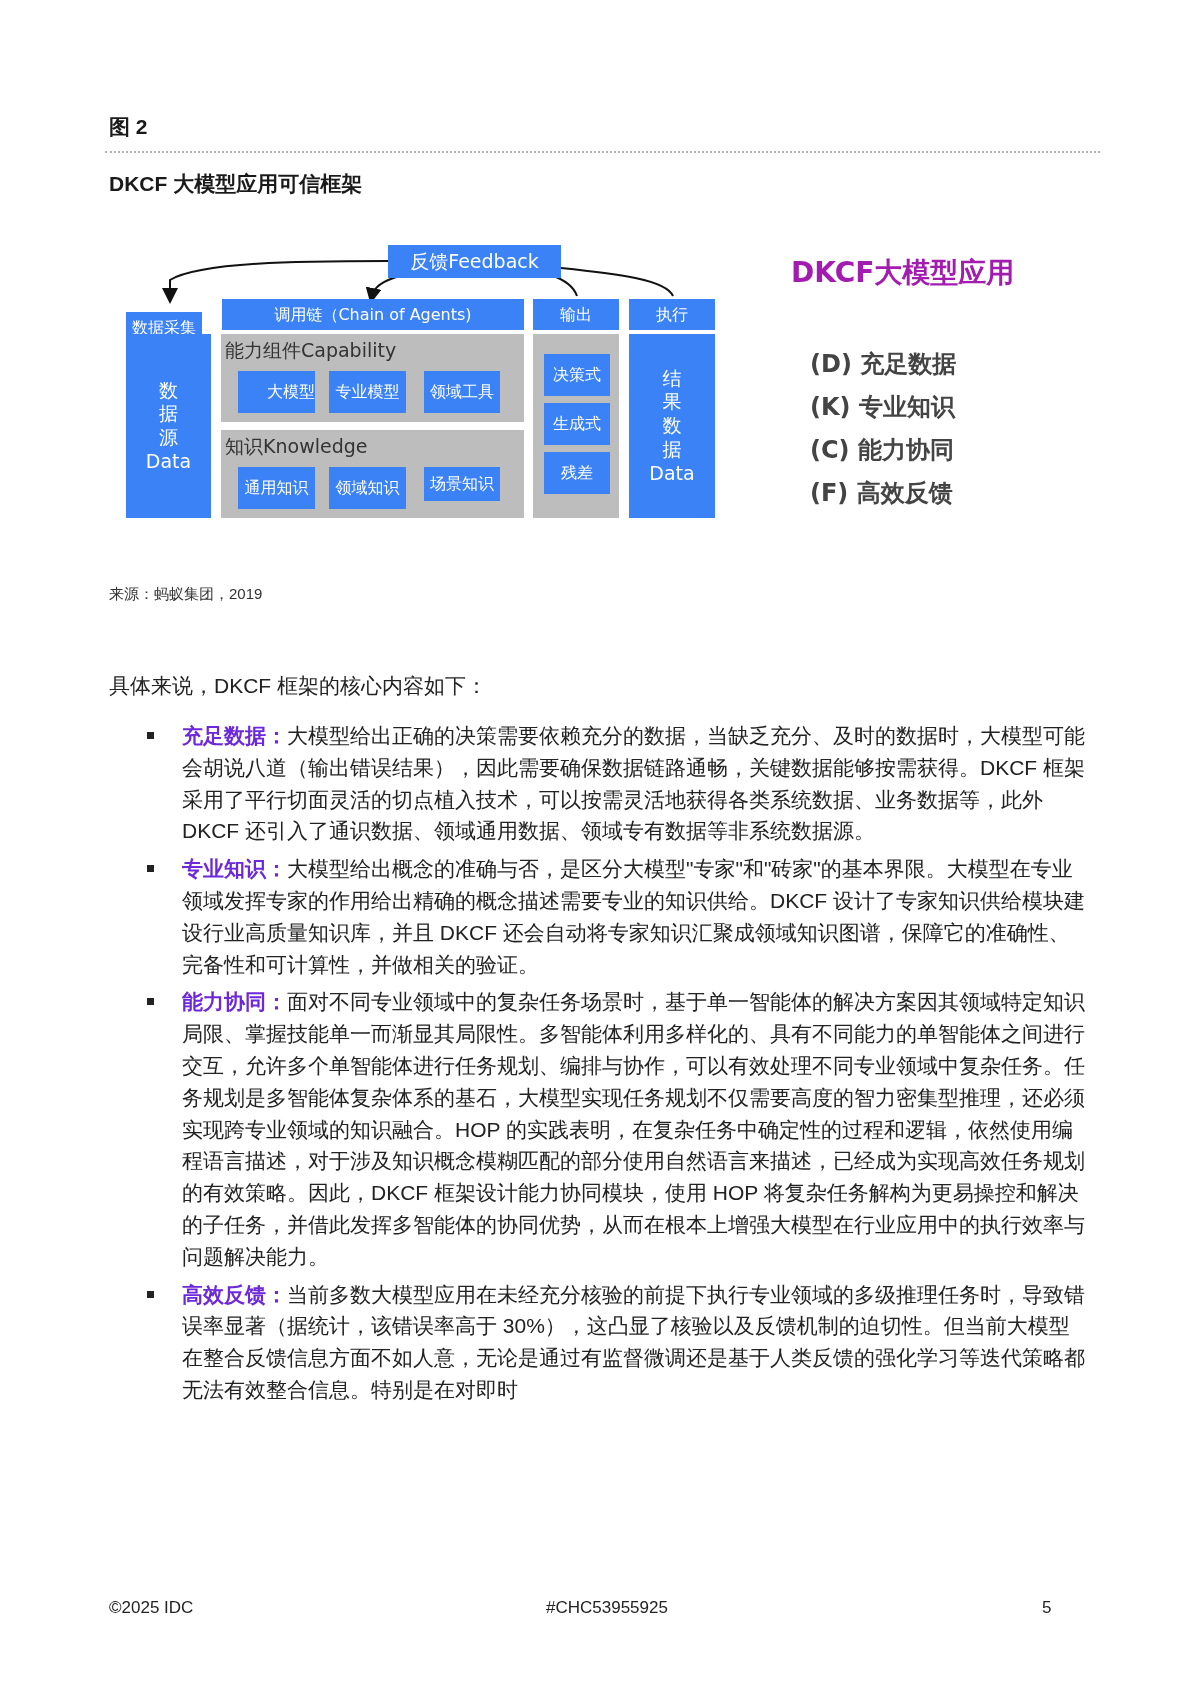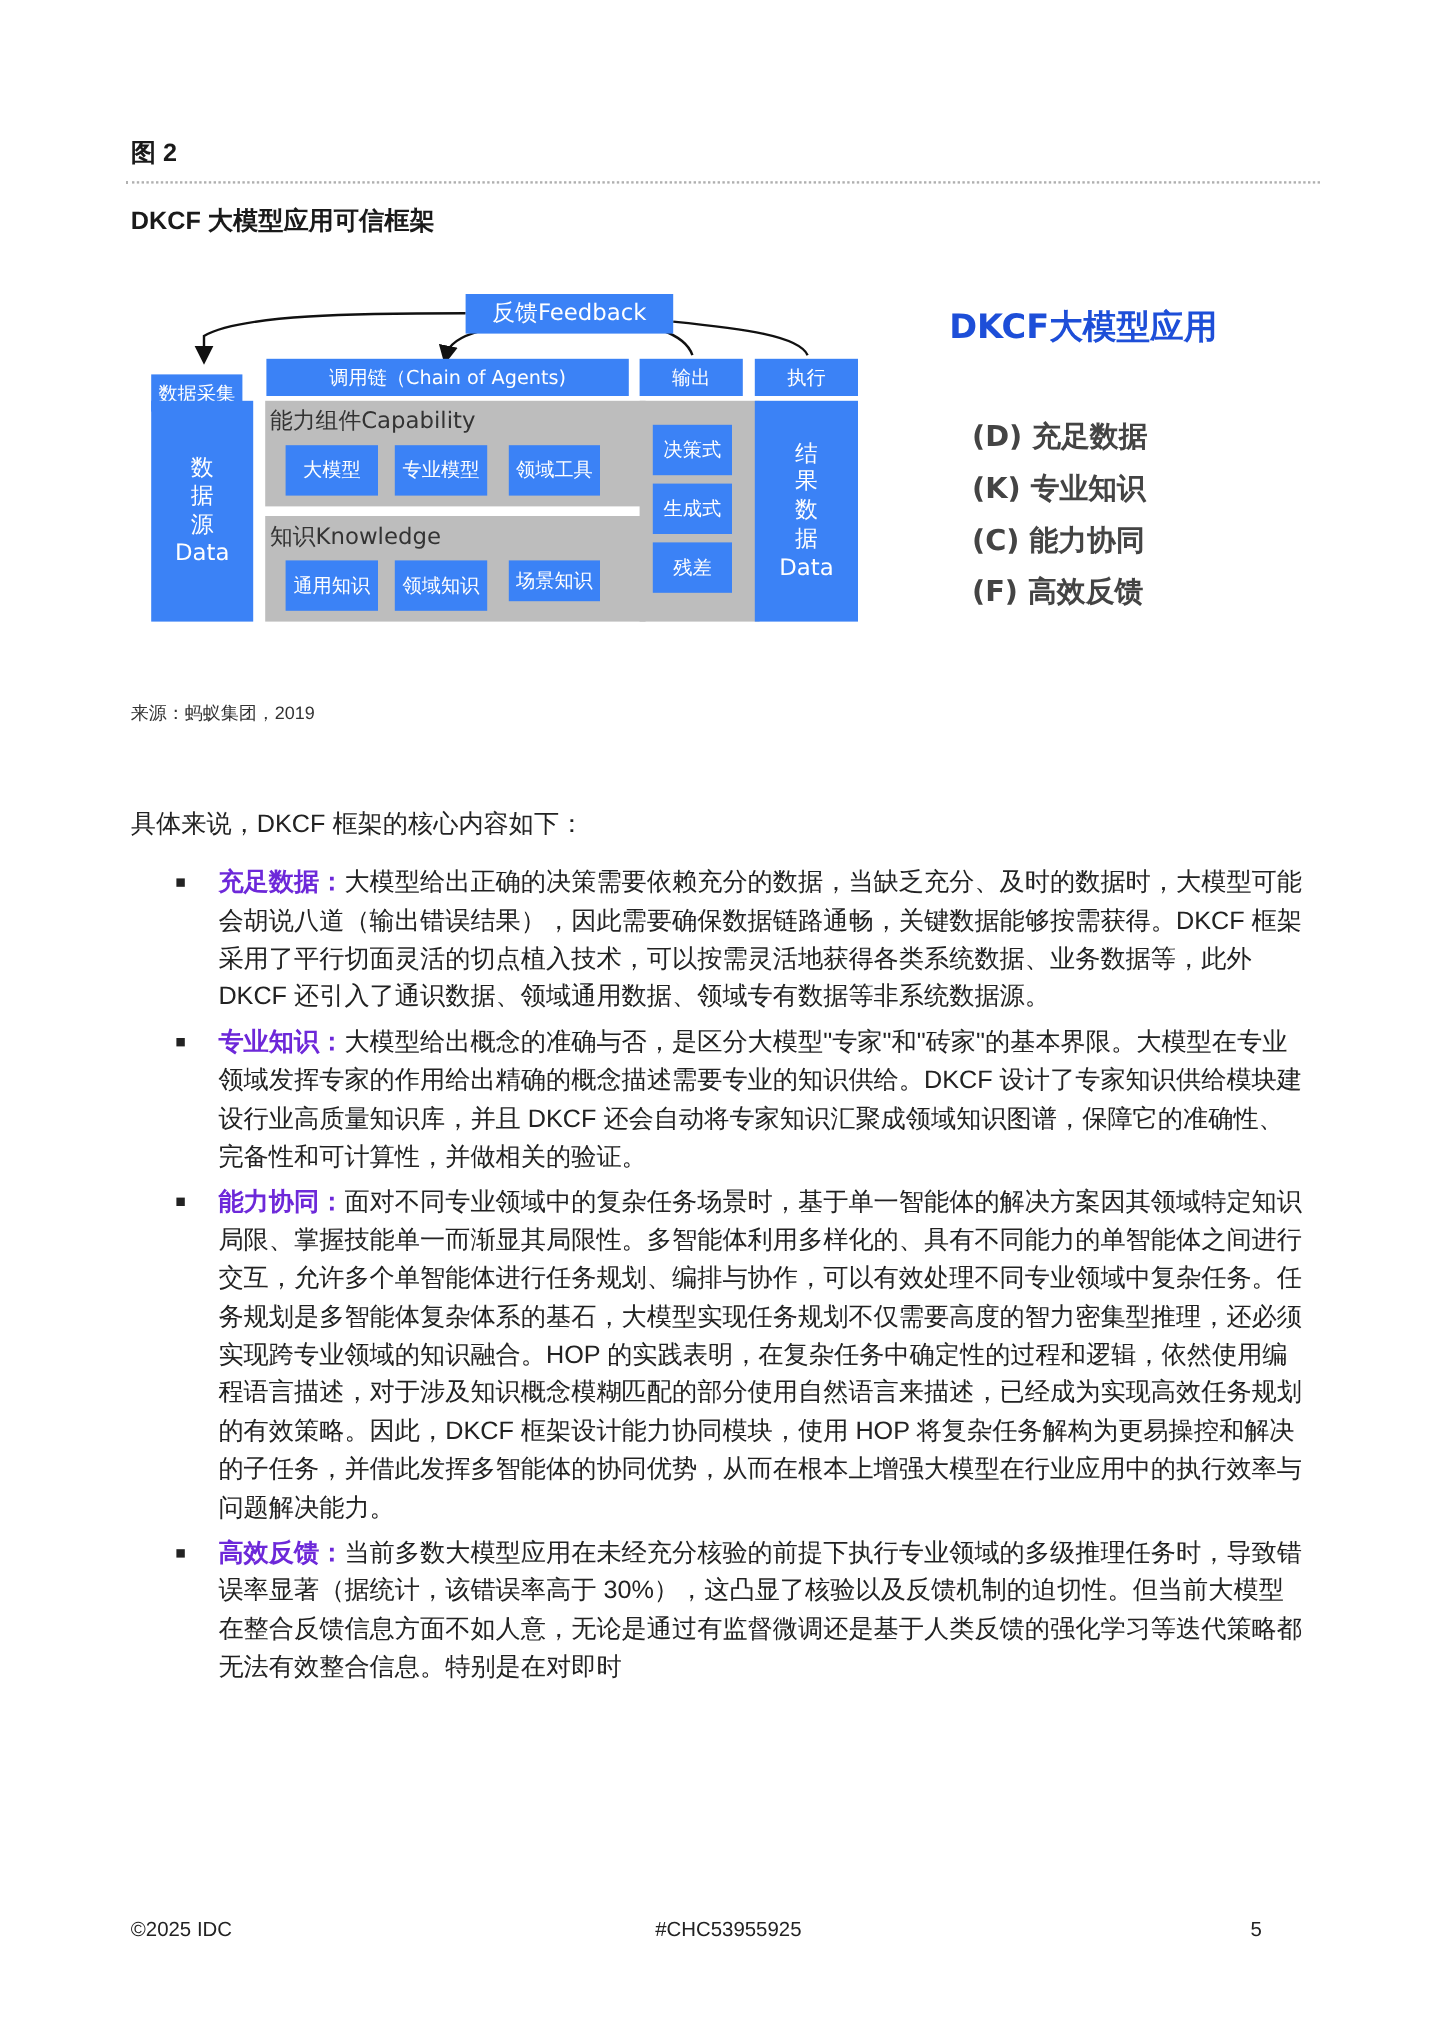--- a/index.html
+++ b/index.html
@@ -25,40 +25,40 @@
       left: 105px; top: 151px; width: 995px; height: 0;
       border-top: 2px dotted #b0b0b0;
     }
     .fig-title {
       left: 109px; top: 170px;
       font-size: 21px; font-weight: bold; color: #1a1a1a;
     }
 
     
     .blue { background: #3b82f6; color: #ffffff; }
-    .gray { background: #bdbdbd; padding-left: 14px; }
+    .gray { background: #bdbdbd; }
     .dbox {
       position: absolute;
       display: flex; align-items: center; justify-content: center;
       text-align: center;
       font-family: "DejaVu Sans", sans-serif;
       font-size: 16px; line-height: 1.2;
     }
     .vtext { flex-direction: column; font-size: 19px; line-height: 1.25; }
     .glabel {
       position: absolute;
       font-family: "DejaVu Sans", sans-serif;
       font-size: 19px; color: #333333;
     }
     .diagram-svg { position: absolute; left: 0; top: 0; }
 
     .side-title {
       left: 791px; top: 250px;
       font-family: "DejaVu Sans", sans-serif;
-      font-size: 28px; font-weight: bold; color: #1d4ed8; line-height: 46px;
+      font-size: 28px; font-weight: bold; color: #a21caf; line-height: 46px;
     }
     .side-list {
       left: 810px; top: 343px;
       font-family: "DejaVu Sans", sans-serif;
       font-size: 24px; font-weight: bold; color: #444444;
     }
     .side-list div { height: 43px; line-height: 43px; }
 
     .source {
       left: 109px; top: 585px;
@@ -131,21 +131,21 @@
 
   <div class="dbox blue vtext" style="left:126px;top:334px;width:85px;height:184px;">
     <span>数</span>
     <span>据</span>
     <span>源</span>
     <span>Data</span>
   </div>
 
   <div class="abs gray" style="left:221px;top:334px;width:303px;height:88px;">
     <div class="glabel" style="left:4px;top:4px;">能力组件Capability</div>
-    <div class="dbox blue" style="left:17px;top:37px;width:77px;height:42px;">
+    <div class="dbox blue" style="left:17px;top:37px;width:77px;height:42px;justify-content:flex-end;">
       <span>大模型</span>
     </div>
     <div class="dbox blue" style="left:108px;top:37px;width:77px;height:42px;">
       <span>专业模型</span>
     </div>
     <div class="dbox blue" style="left:203px;top:37px;width:76px;height:42px;">
       <span>领域工具</span>
     </div>
   </div>
 

